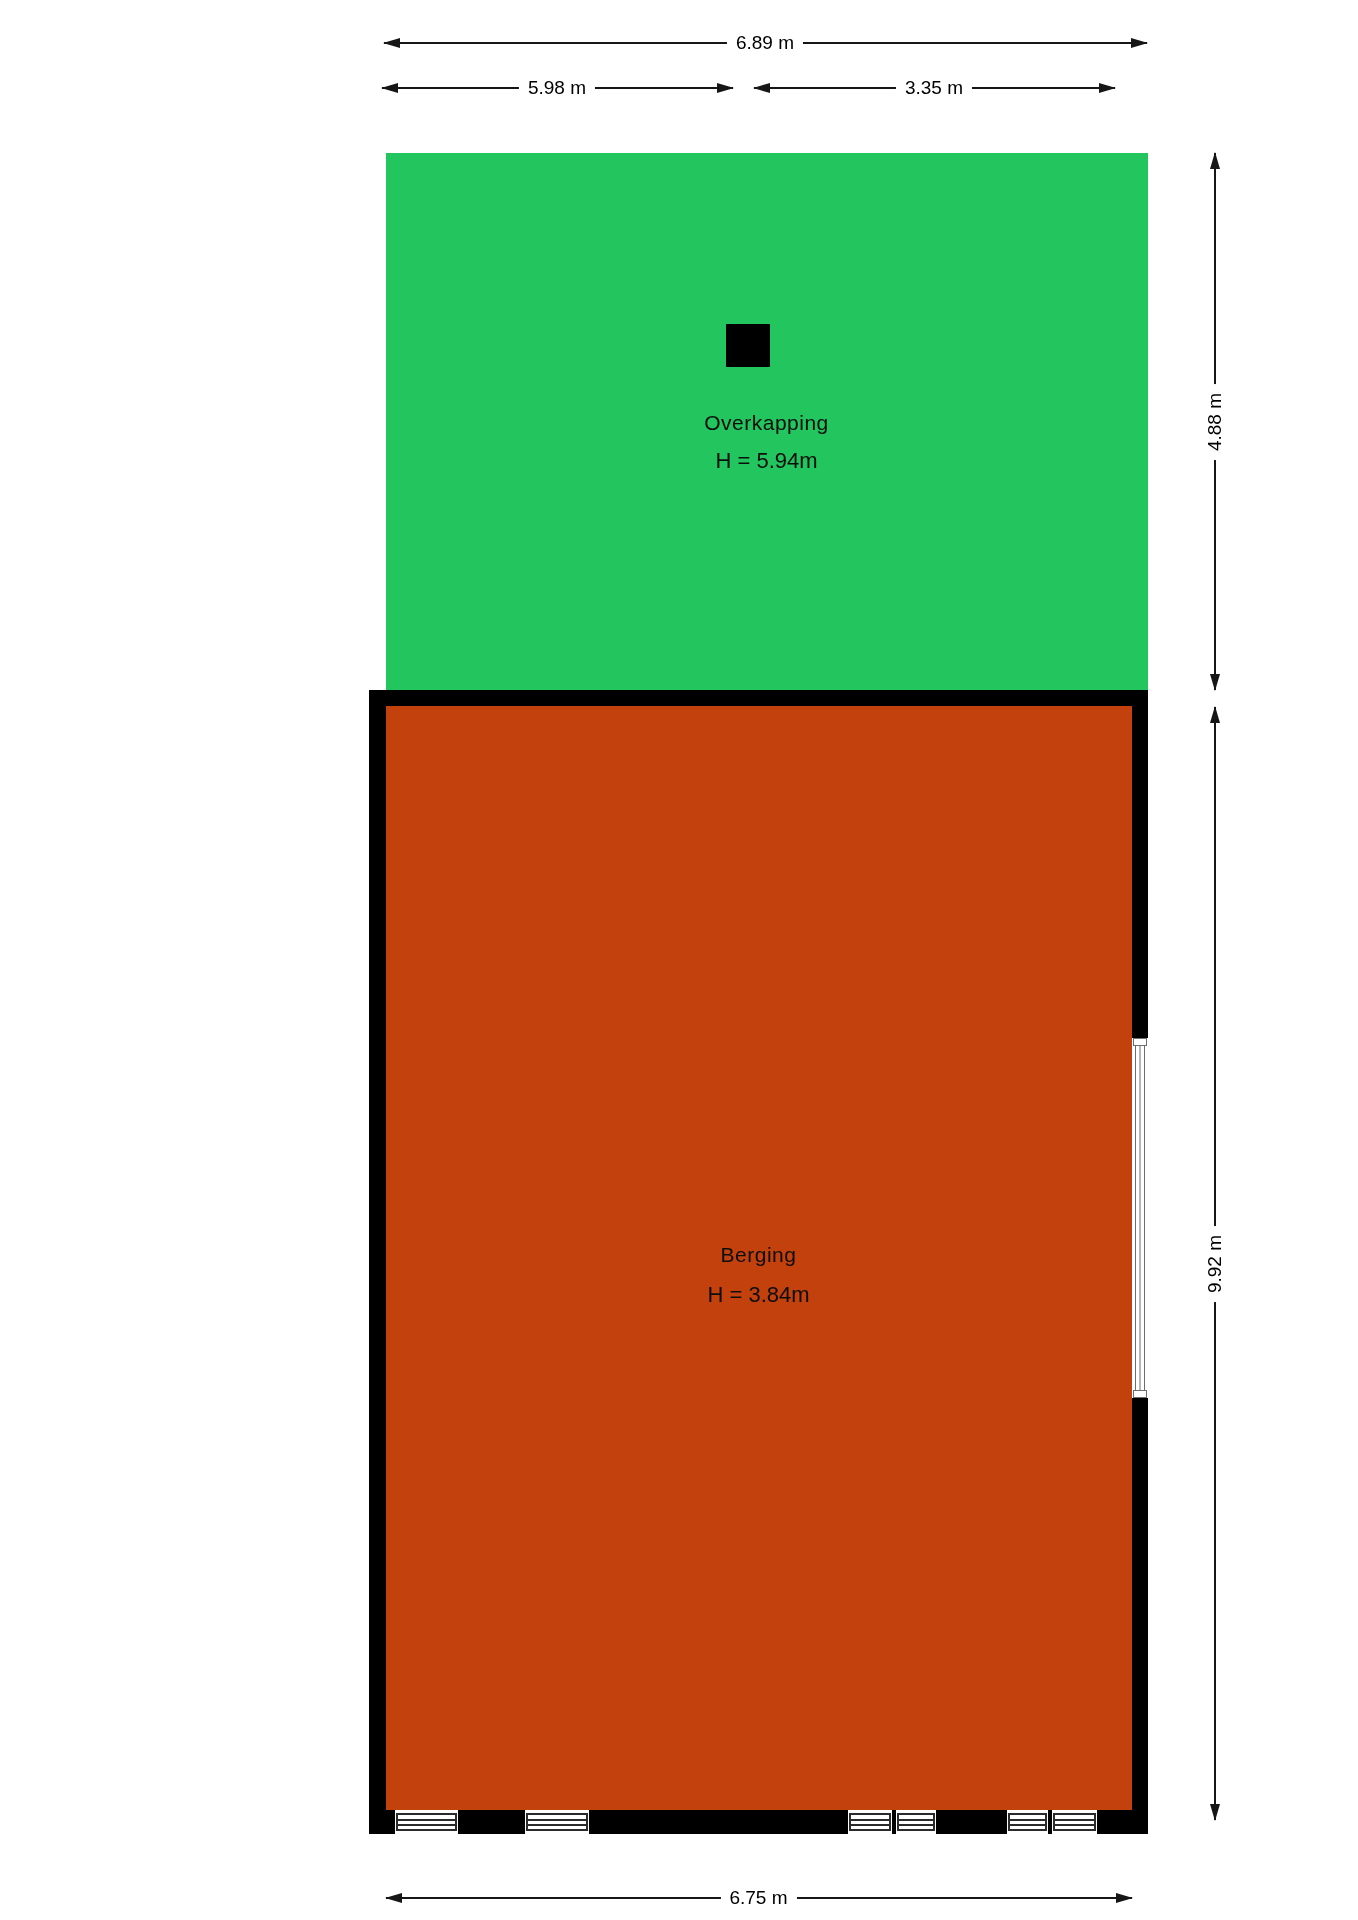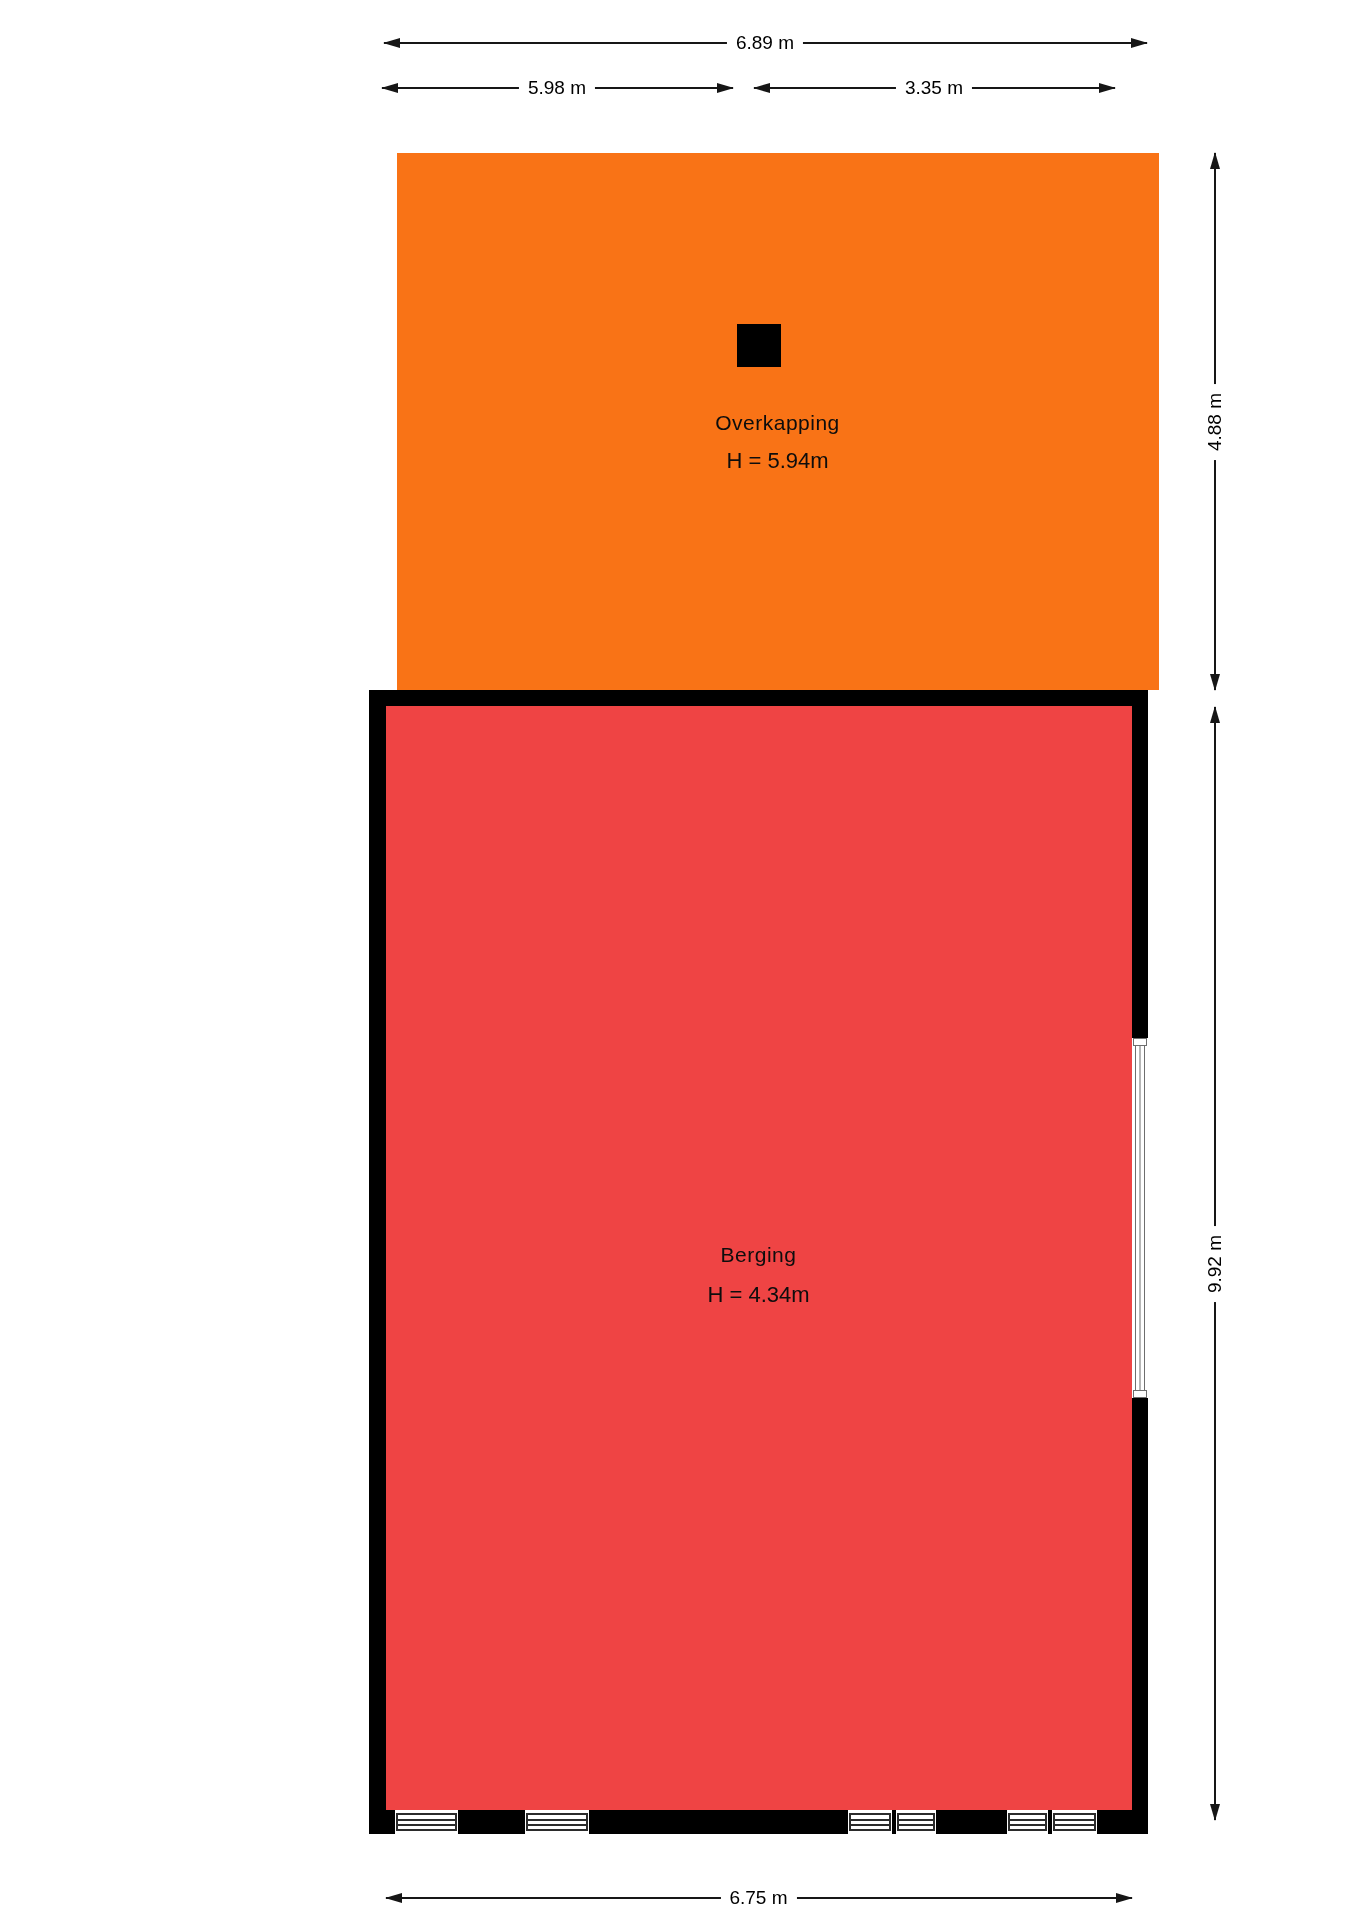--- a/index.html
+++ b/index.html
@@ -55,30 +55,30 @@
     <span class="dim-label">6.89 m</span>
   </div>
 
   <div class="dim-h" style="left:265px;top:87px;width:351px;">
     <span class="dim-label">5.98 m</span>
   </div>
   <div class="dim-h" style="left:637px;top:87px;width:361px;">
     <span class="dim-label">3.35 m</span>
   </div>
 
-  <div class="room-overkapping" style="background: #f97316; margin-left: 11px;">
+  <div class="room-overkapping" style="background: #22c55e;">
     <div class="post"></div>
     <div class="centered-text room-name" style="top:270px;">Overkapping</div>
     <div class="centered-text h-label" style="top:308px;">H = 5.94m</div>
   </div>
 
   <div class="berging-walls"></div>
-  <div class="berging-floor" style="background: #ef4444;">
+  <div class="berging-floor" style="background: #c2410c;">
     <div class="centered-text room-name" style="top:549px;">Berging</div>
-    <div class="centered-text h-label" style="top:589px;">H = 4.34m</div>
+    <div class="centered-text h-label" style="top:589px;">H = 3.84m</div>
   </div>
 
   <div class="rwin-opening"></div>
   <div class="rwin-frame"></div>
   <div class="rwin-cap" style="top:1038px;"></div>
   <div class="rwin-cap" style="top:1390px;"></div>
 
   <div class="bwin" style="left:278px;width:63px;">
       <div class="pane"></div>
     </div>

